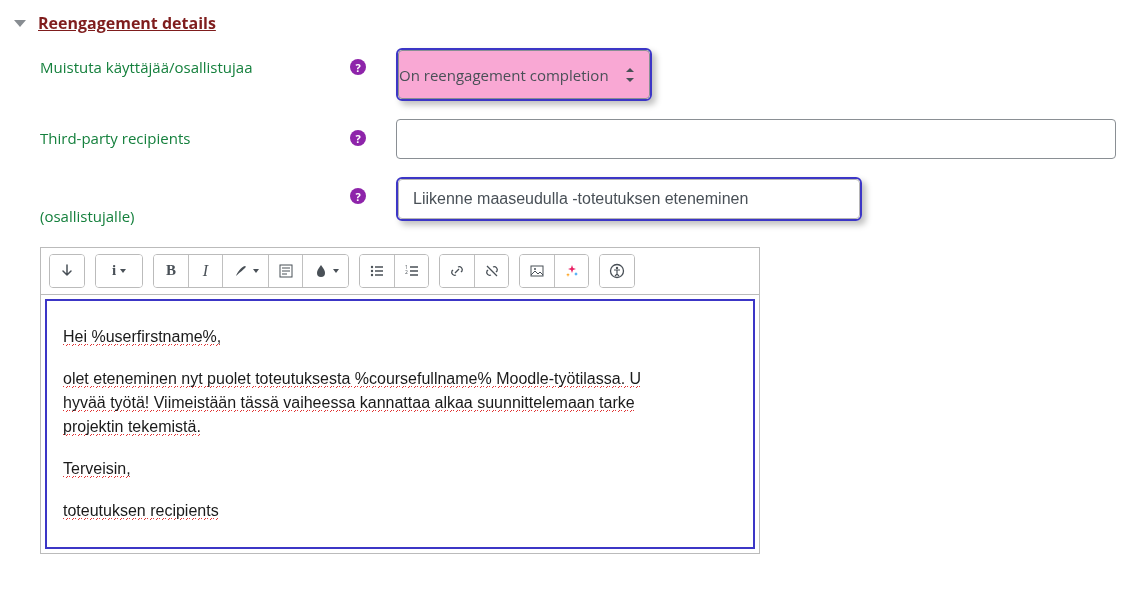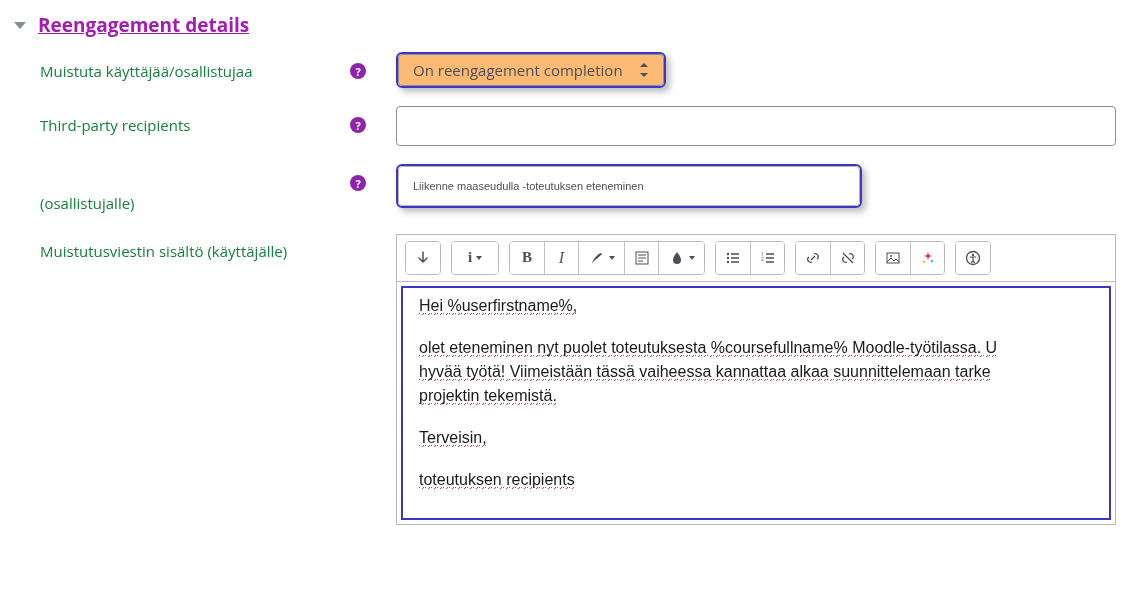--- a/index.html
+++ b/index.html
@@ -20,23 +20,23 @@
   .collapse-caret {
     width: 0; height: 0;
     border-left: 6px solid transparent;
     border-right: 6px solid transparent;
     border-top: 7px solid #888d92;
     display: inline-block;
     margin-right: 4px;
   }
   .section-title {
     font-weight: 700;
-    font-size: 19px;
+    font-size: 16px;
     text-decoration: underline;
-    color: #a21caf;
+    color: #7f1d1d;
   }
   .form-row {
     display: flex;
     align-items: flex-start;
     margin-bottom: 18px;
     padding-left: 26px;
   }
   .form-label-col {
     width: 356px;
     display: flex;
@@ -73,23 +73,23 @@
     padding: 0;
     box-shadow: 4px 4px 6px rgba(0,0,0,0.25);
   }
 
   .select-wrap {
     position: relative;
     display: inline-flex;
     align-items: center;
     border: 1px solid #8a8f94;
     border-radius: 4px;
-    height: 32px;
-    padding: 0 40px 0 14px;
-    background: #fdba74;
+    height: 49px;
+    padding: 0 40px 0 0;
+    background: #f9a8d4;
     color: #495057;
     cursor: pointer;
     margin: 0;
   }
   .select-carets {
     position: absolute; right: 14px; top: 50%;
     transform: translateY(-50%);
     width: 10px; height: 12px;
   }
   .select-carets::before, .select-carets::after {
@@ -101,21 +101,21 @@
   }
   .select-carets::before { top: -1px; border-bottom: 4px solid #495057; }
   .select-carets::after  { bottom: -1px; border-top: 4px solid #495057; }
 
   .text-input {
     border: 1px solid #8a8f94;
     border-radius: 4px;
     height: 40px;
     padding: 0 14px;
     color: #495057;
-    font-size: 11px;
+    font-size: 16px;
     background: #fff;
     outline: none;
   }
   .text-input.wide { width: 720px; }
   .input-subject { width: 462px; }
   .highlight-box .text-input { border: 1px solid #b5b5b5; }
 
   
   .editor-wrap {
     border: 1px solid #bbb;
@@ -156,21 +156,21 @@
     border-top: 4px solid #495057;
     margin-left: 4px;
   }
   .tb-btn svg { width: 16px; height: 16px; }
 
   .editor-content-highlight {
     border: 2px solid #3c36c6;
     margin: 4px;
   }
   .editor-content {
-    padding: 6px 16px;
+    padding: 24px 16px;
     font-family: Arial, sans-serif;
     font-size: 16px;
     color: #1a1a1a;
     line-height: 1.5;
     min-height: 230px;
   }
   .editor-content p { margin: 0 0 18px 0; }
   .editor-content p:last-child { margin-bottom: 0; }
   .sp { 
     background-image: repeating-linear-gradient(135deg,
@@ -224,23 +224,20 @@
     <span class="help-icon">?</span>
   </div>
   <div class="form-control-col">
     <div class="highlight-box">
       <input type="text" class="text-input input-subject" value="Liikenne maaseudulla -toteutuksen eteneminen" style="">
     </div>
   </div>
 </div>
 
 <div class="form-row">
-  <div class="form-label-col">
-    <span class="form-label-text">Muistutusviestin sisältö (käyttäjälle)</span>
-  </div>
   <div class="form-control-col">
     <div class="editor-wrap">
       <div class="toolbar">
 
         <div class="tb-group">
           <span class="tb-btn">
             <svg viewBox="0 0 16 16">
                 <path d="M8 2v10M4 8l4 4 4-4" stroke="#495057" stroke-width="1.5" fill="none" stroke-linecap="round" stroke-linejoin="round"></path>
               </svg>
           </span>

